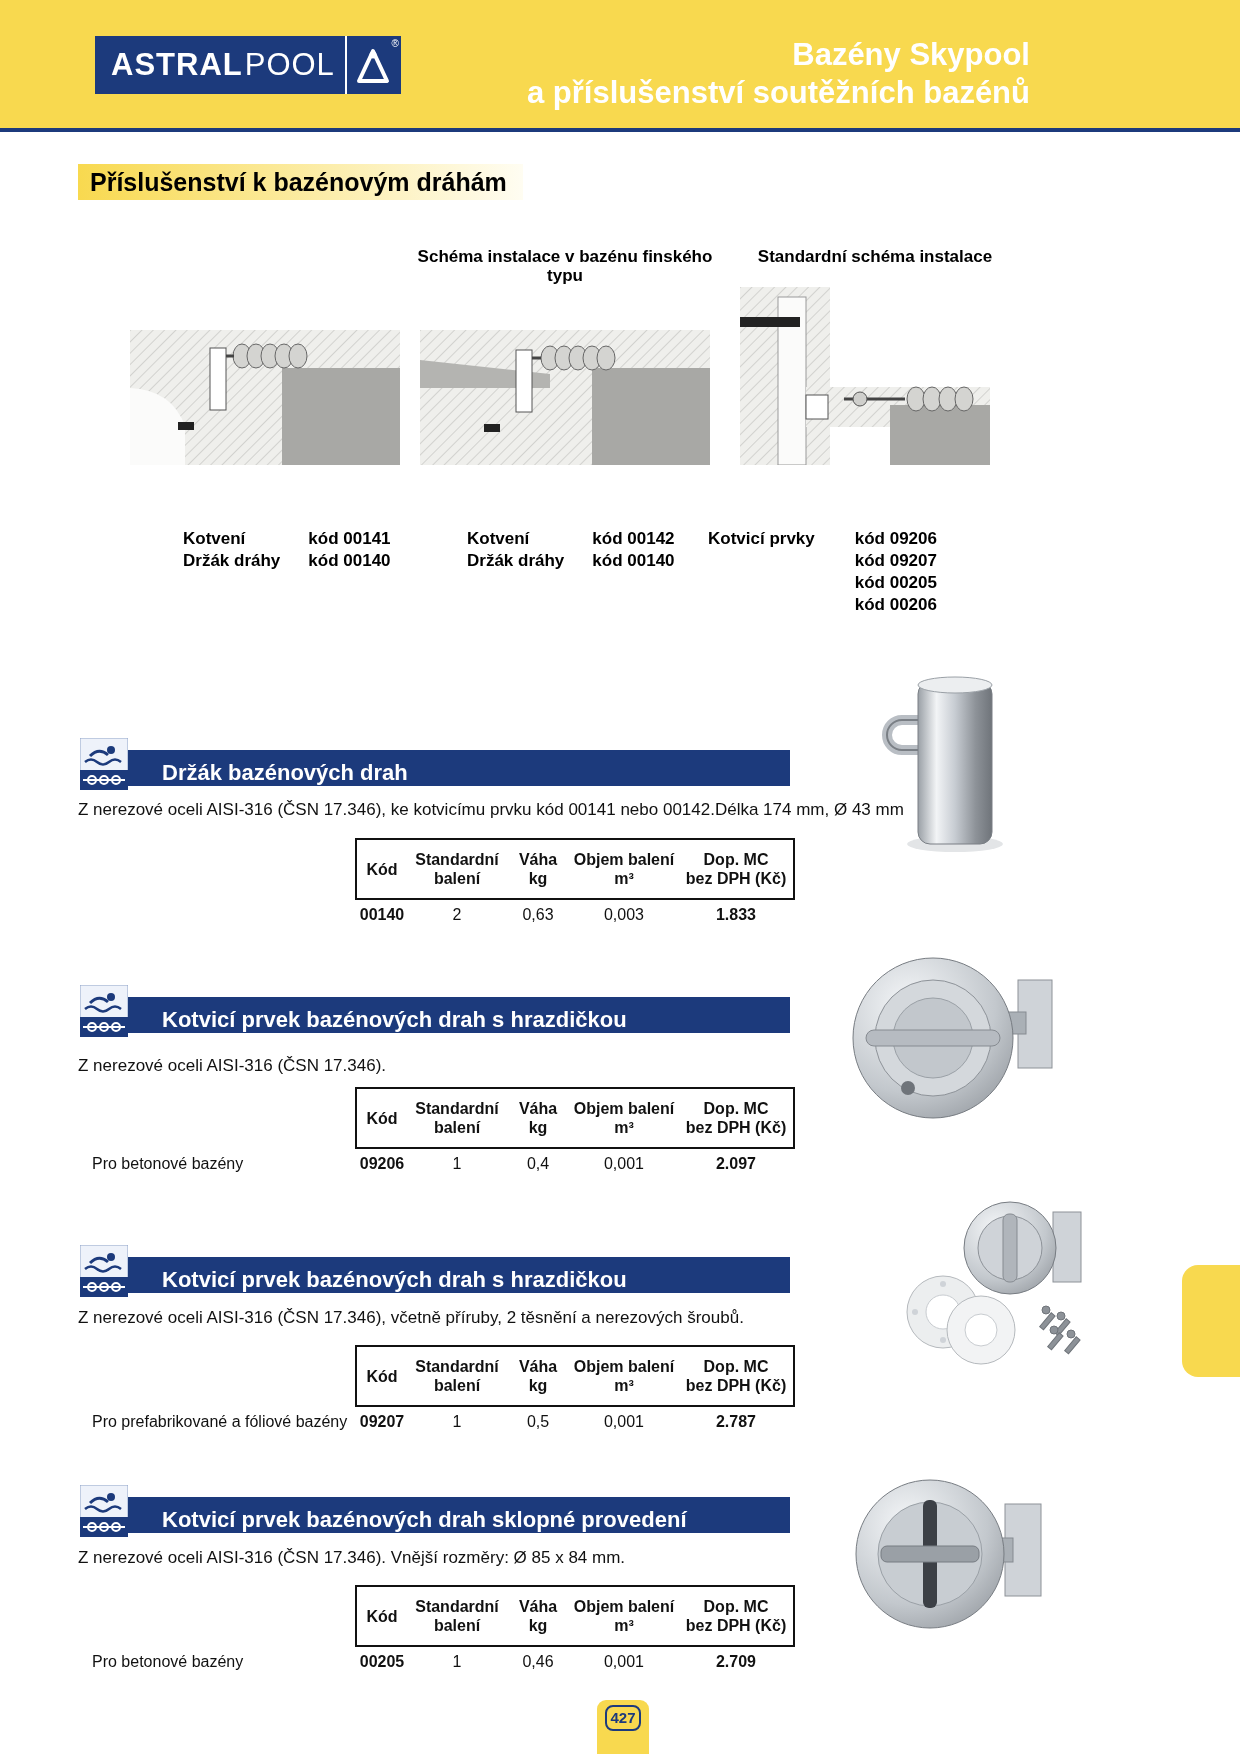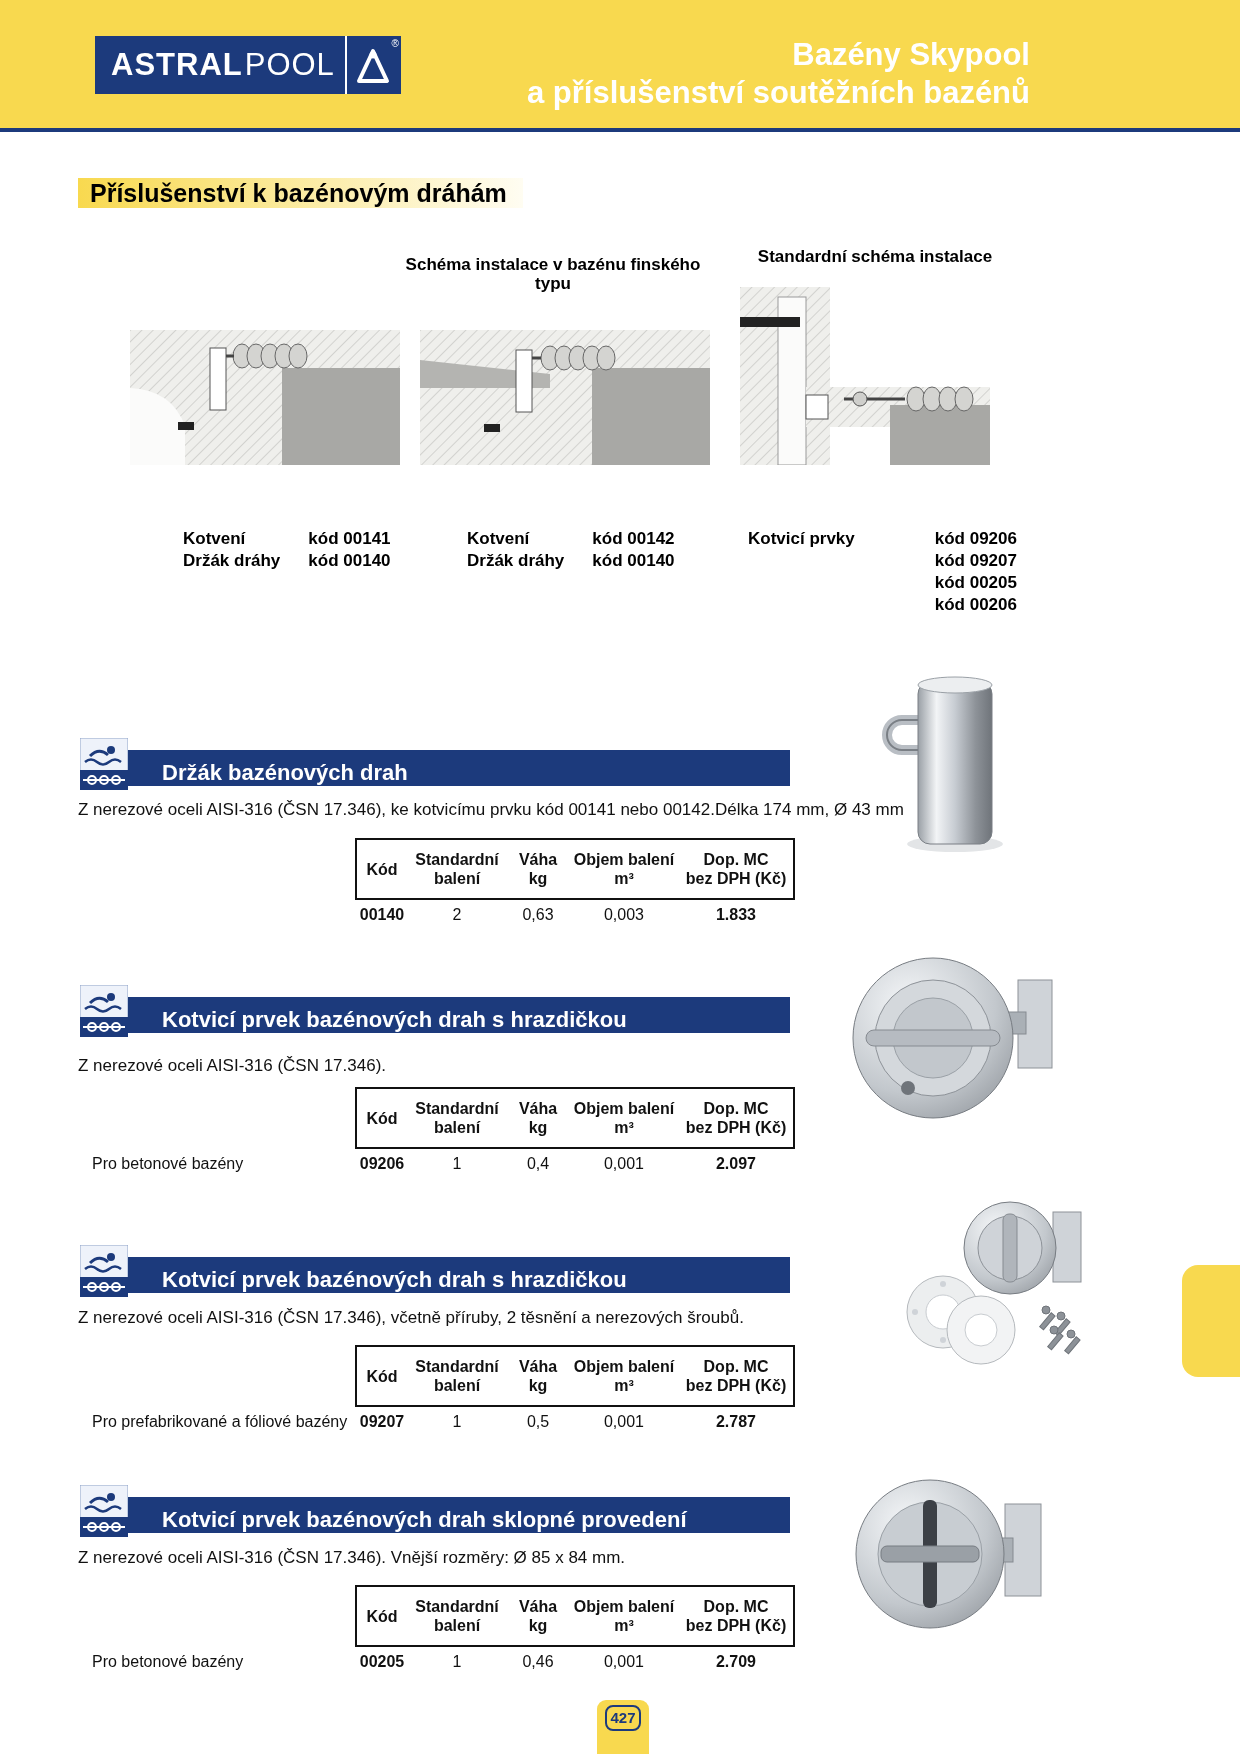--- a/index.html
+++ b/index.html
@@ -11,41 +11,41 @@
   .logo{position:absolute;left:95px;top:36px;height:58px;background:#1C3A7C;display:flex;
         align-items:center;padding:0 10px 0 16px;}
   .logo-astral{color:#fff;font-weight:bold;font-size:31px;letter-spacing:1px;}
   .logo-pool{color:#fff;font-weight:400;font-size:31px;letter-spacing:1px;margin-left:2px;}
   .logo-divider{width:2px;height:58px;background:#fff;margin:0 8px 0 10px;}
   .logo-mark{display:flex;align-items:center;}
   .logo-reg{position:absolute;right:2px;top:2px;color:#fff;font-size:10px;}
   .header-title{position:absolute;right:210px;top:36px;text-align:right;color:#fff;
                 font-weight:bold;font-size:31px;line-height:38px;}
   
-  .section-title-strip{position:absolute;left:78px;top:178px;width:445px;height:30px;
+  .section-title-strip{position:absolute;left:78px;top:164px;width:445px;height:36px;
         background:linear-gradient(to right,#F8D94F,#FFFDF2);display:flex;align-items:center;}
   .section-title-strip span{font-weight:bold;font-size:25px;padding-left:12px;color:#000;}
   
   .schema-caption{position:absolute;top:247px;text-align:center;font-weight:bold;
                   font-size:17px;line-height:19px;color:#000;}
   .cap1{left:110px;width:280px;}
-  .cap2{left:388px;width:330px;margin-top:8px;}
+  .cap2{left:400px;width:330px;}
   .cap3{left:745px;width:260px;}
   
   .diagram{position:absolute;}
   .d1{left:130px;top:330px;}
   .d2{left:420px;top:330px;}
   .d3{left:740px;top:287px;}
   
   .schema-label{position:absolute;top:528px;display:flex;font-weight:bold;font-size:17px;
                 line-height:22px;color:#000;}
   .schema-label .names{margin-right:28px;}
   .sl1{left:183px;}
   .sl2{left:467px;}
-  .sl3{left:748px;gap:40px;}
+  .sl3{left:708px;}
   .sl3 .names{margin-right:40px;}
   
   .sec-icon{position:absolute;left:80px;width:48px;height:52px;}
   .sec-bar{position:absolute;left:128px;width:662px;height:36px;background:#1C3A7C;
            display:flex;align-items:flex-end;}
   .sec-bar span{color:#fff;font-weight:bold;font-size:22px;padding-left:34px;}
   .sec-desc{position:absolute;left:78px;font-size:17px;color:#111;}
   .sec-table{position:absolute;left:90px;width:720px;}
   .thead{margin-left:265px;width:436px;border:2px solid #111;display:flex;background:#fff;}
   .th{display:flex;flex-direction:column;justify-content:center;align-items:center;

